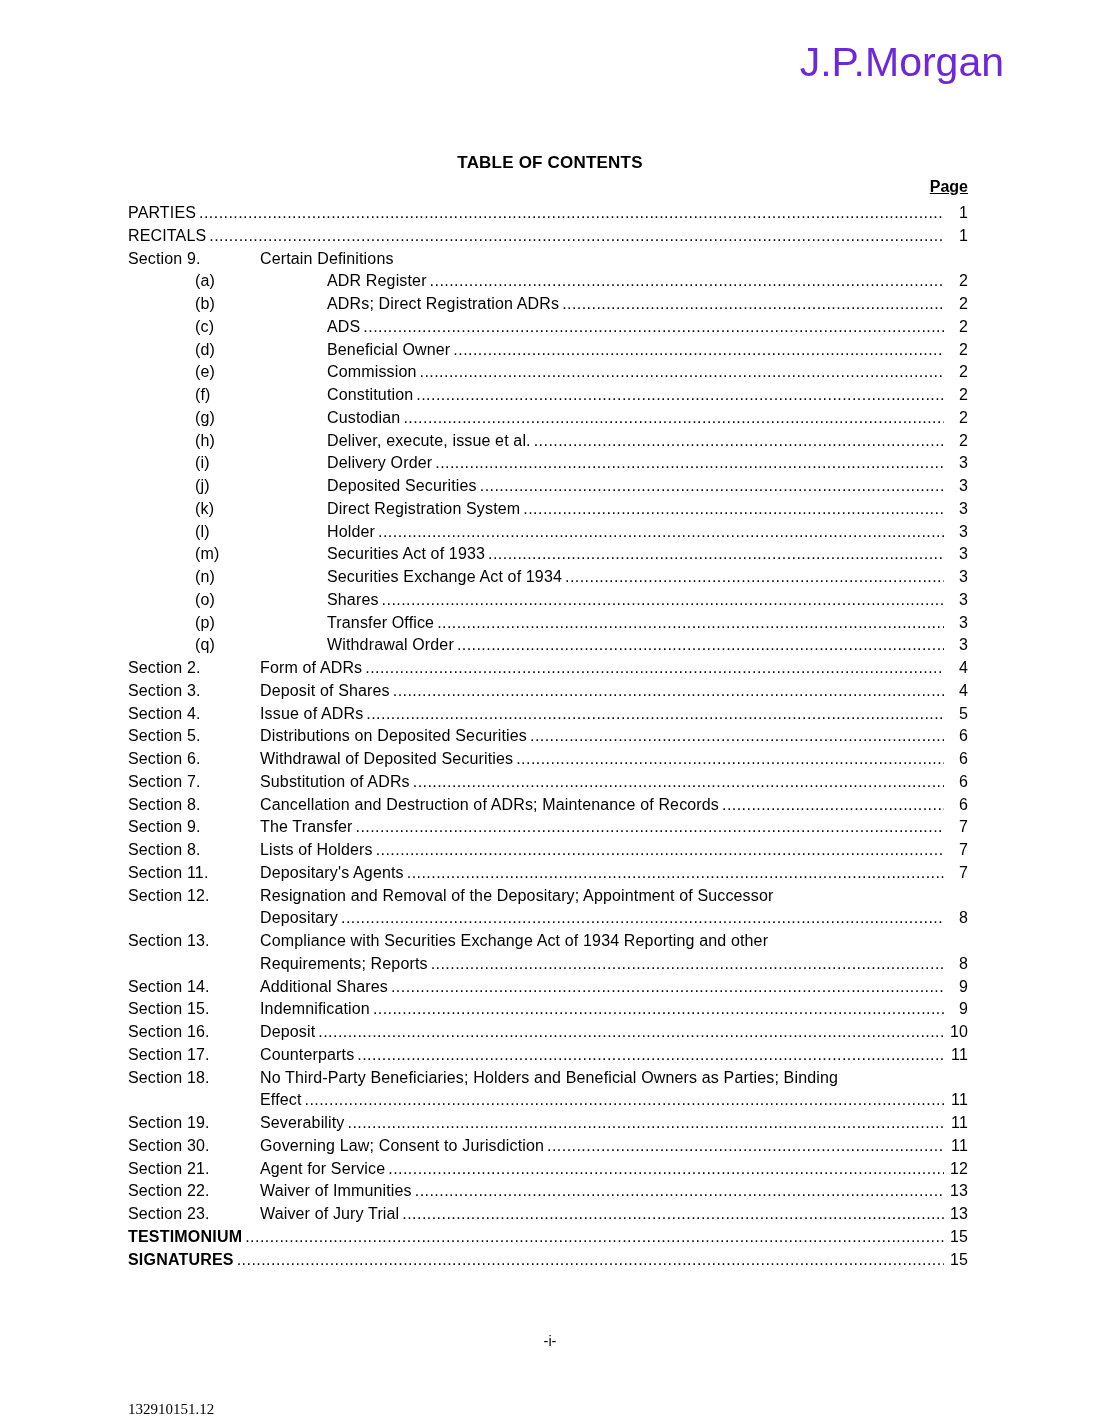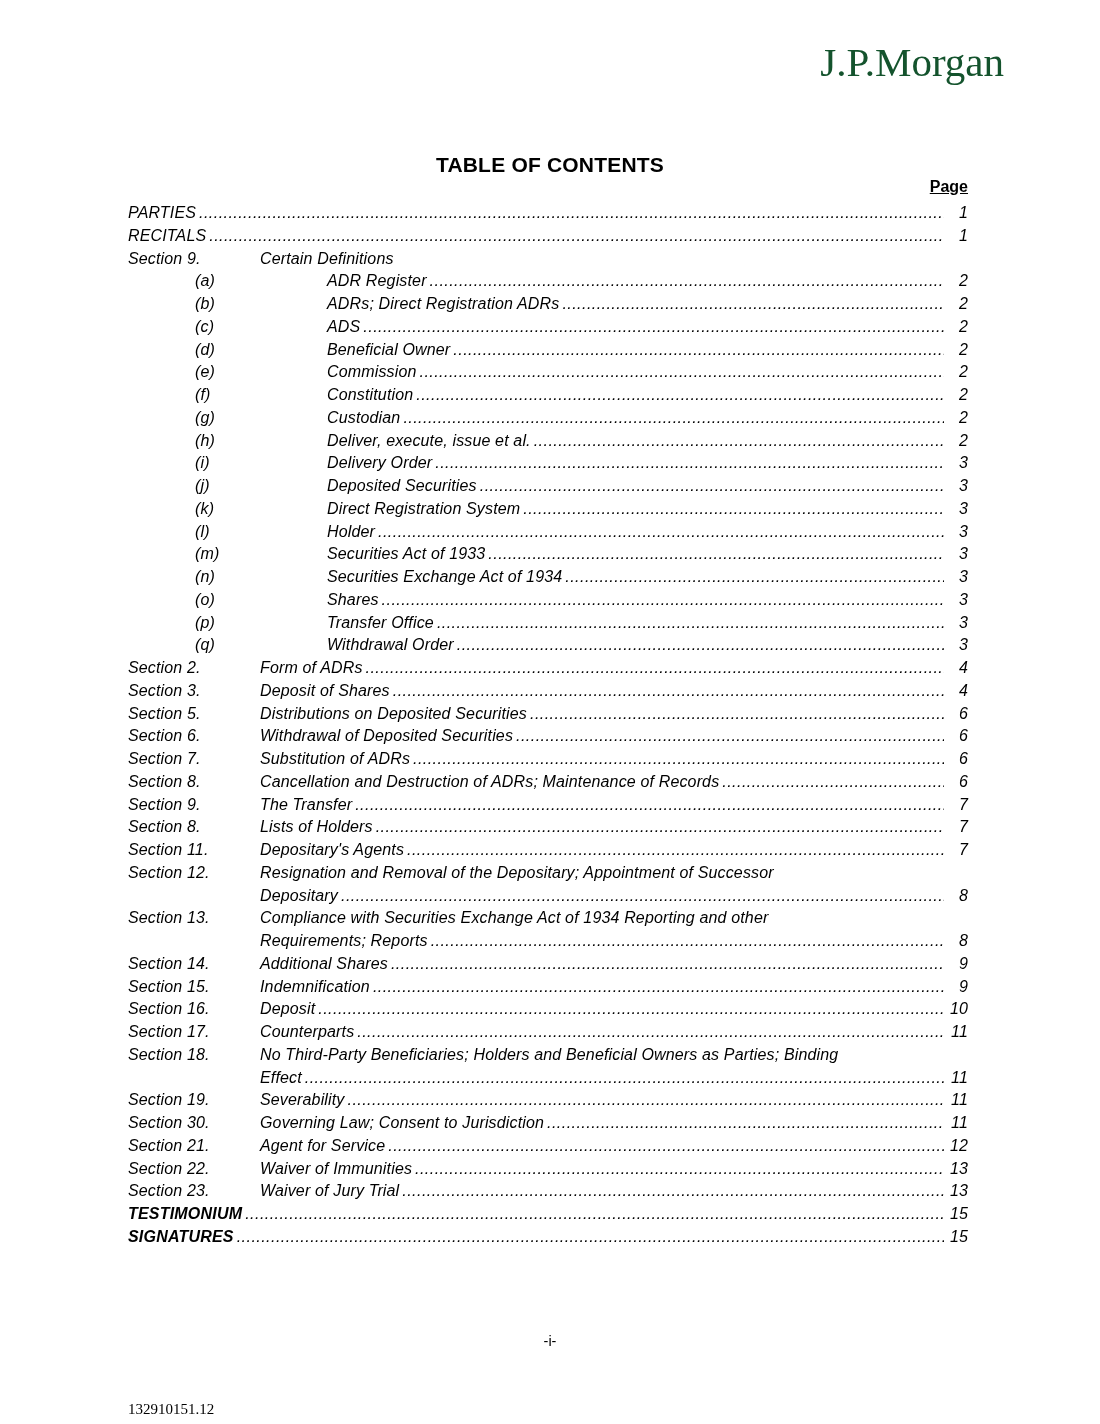--- a/index.html
+++ b/index.html
@@ -9,33 +9,33 @@
     height: 1424px;
     background: #ffffff;
     color: #000000;
     font-family: "Liberation Sans", sans-serif;
     overflow: hidden;
   }
   .logo {
     position: absolute;
     top: 40px;
     right: 96px;
-    font-family: Liberation Serif, serif;
+    font-family: Liberation Sans, sans-serif;
     font-size: 41px;
     line-height: 1.1;
-    color: #14532d;
+    color: #6d28d9;
     letter-spacing: 0px;
   }
   .toc-title {
     position: absolute;
     top: 153px;
     left: 0;
     width: 100%;
     text-align: center;
-    font-size: 21px;
+    font-size: 17px;
     font-weight: bold;
     letter-spacing: 0.2px;
   }
   .page-col {
     position: absolute;
     top: 178px;
     right: 132px;
     font-size: 16px;
     font-weight: bold;
     text-decoration: underline;
@@ -48,21 +48,20 @@
     width: 840px;
     font-size: 16px;
     letter-spacing: 0.15px;
   }
   .trow {
     display: flex;
     align-items: flex-start;
     height: 22.75px;
     line-height: 22.75px;
     white-space: nowrap;
-    font-style: italic;
   }
   .trow .lab  { flex: 0 0 132px; }
   .trow.sub   { padding-left: 67px; }
   .trow.cont  { padding-left: 132px; }
   .trow .tit  { flex: 0 0 auto; }
   .trow.bold .tit { font-weight: bold; letter-spacing: 0.2px; }
   .dots {
     flex: 1 1 auto;
     overflow: hidden;
     margin-left: 3px;
@@ -228,20 +227,26 @@
         <span class="dots"></span>
         <span class="pg">4</span>
       </div>
       <div class="trow section">
         <span class="lab">Section 3.</span>
         <span class="tit">Deposit of Shares</span>
         <span class="dots"></span>
         <span class="pg">4</span>
       </div>
       <div class="trow section">
+        <span class="lab">Section 4.</span>
+        <span class="tit">Issue of ADRs</span>
+        <span class="dots"></span>
+        <span class="pg">5</span>
+      </div>
+      <div class="trow section">
         <span class="lab">Section 5.</span>
         <span class="tit">Distributions on Deposited Securities</span>
         <span class="dots"></span>
         <span class="pg">6</span>
       </div>
       <div class="trow section">
         <span class="lab">Section 6.</span>
         <span class="tit">Withdrawal of Deposited Securities</span>
         <span class="dots"></span>
         <span class="pg">6</span>

